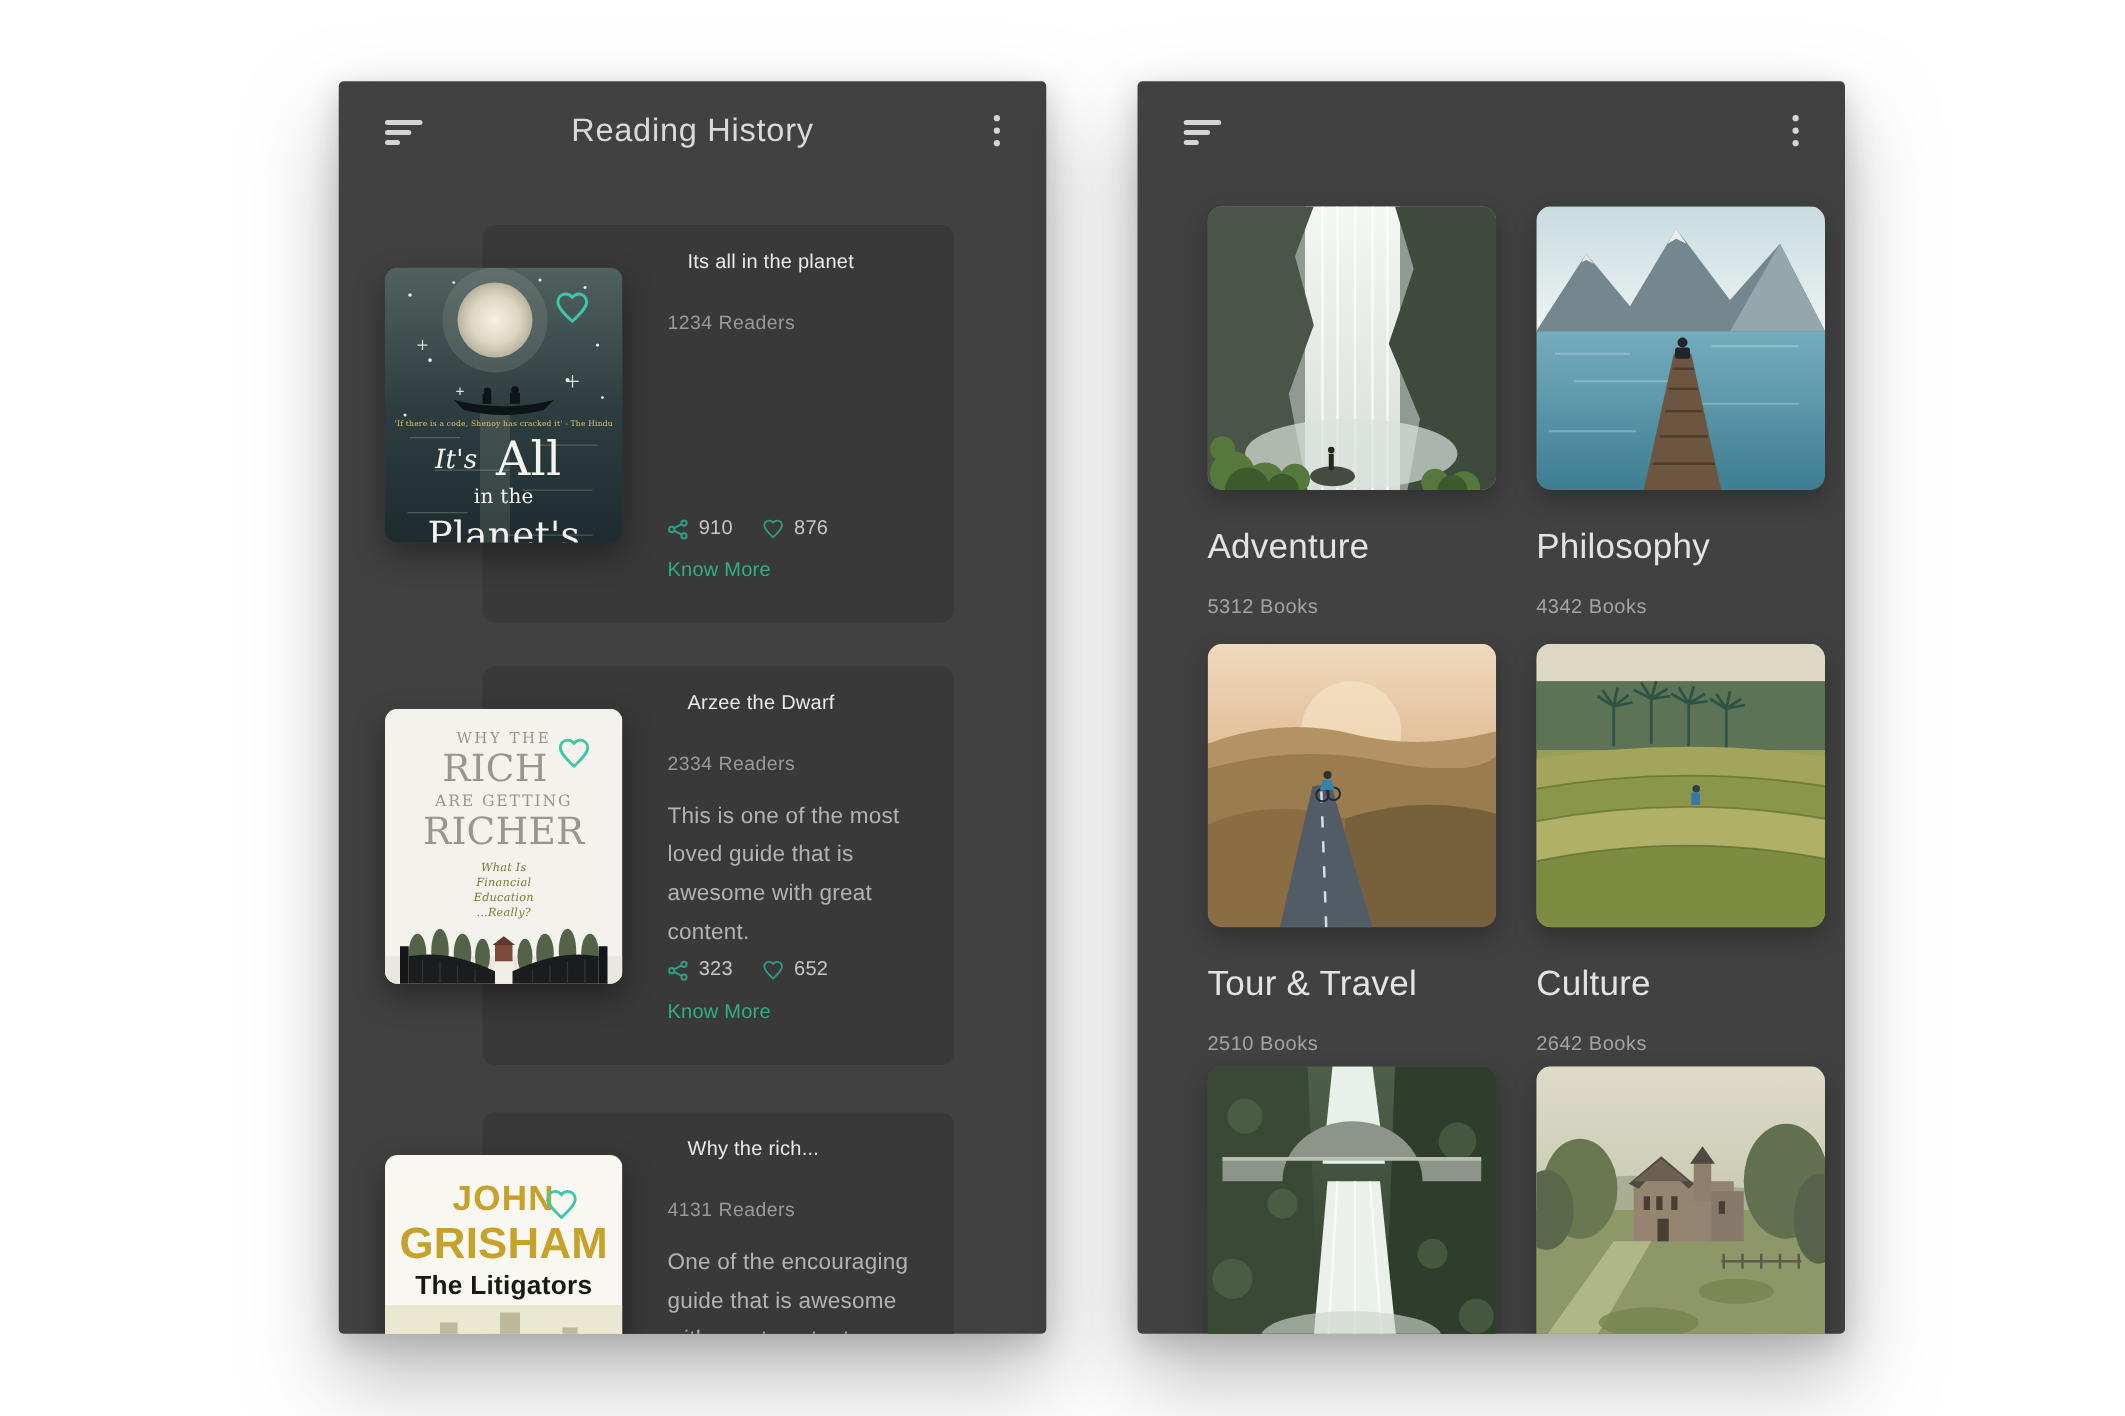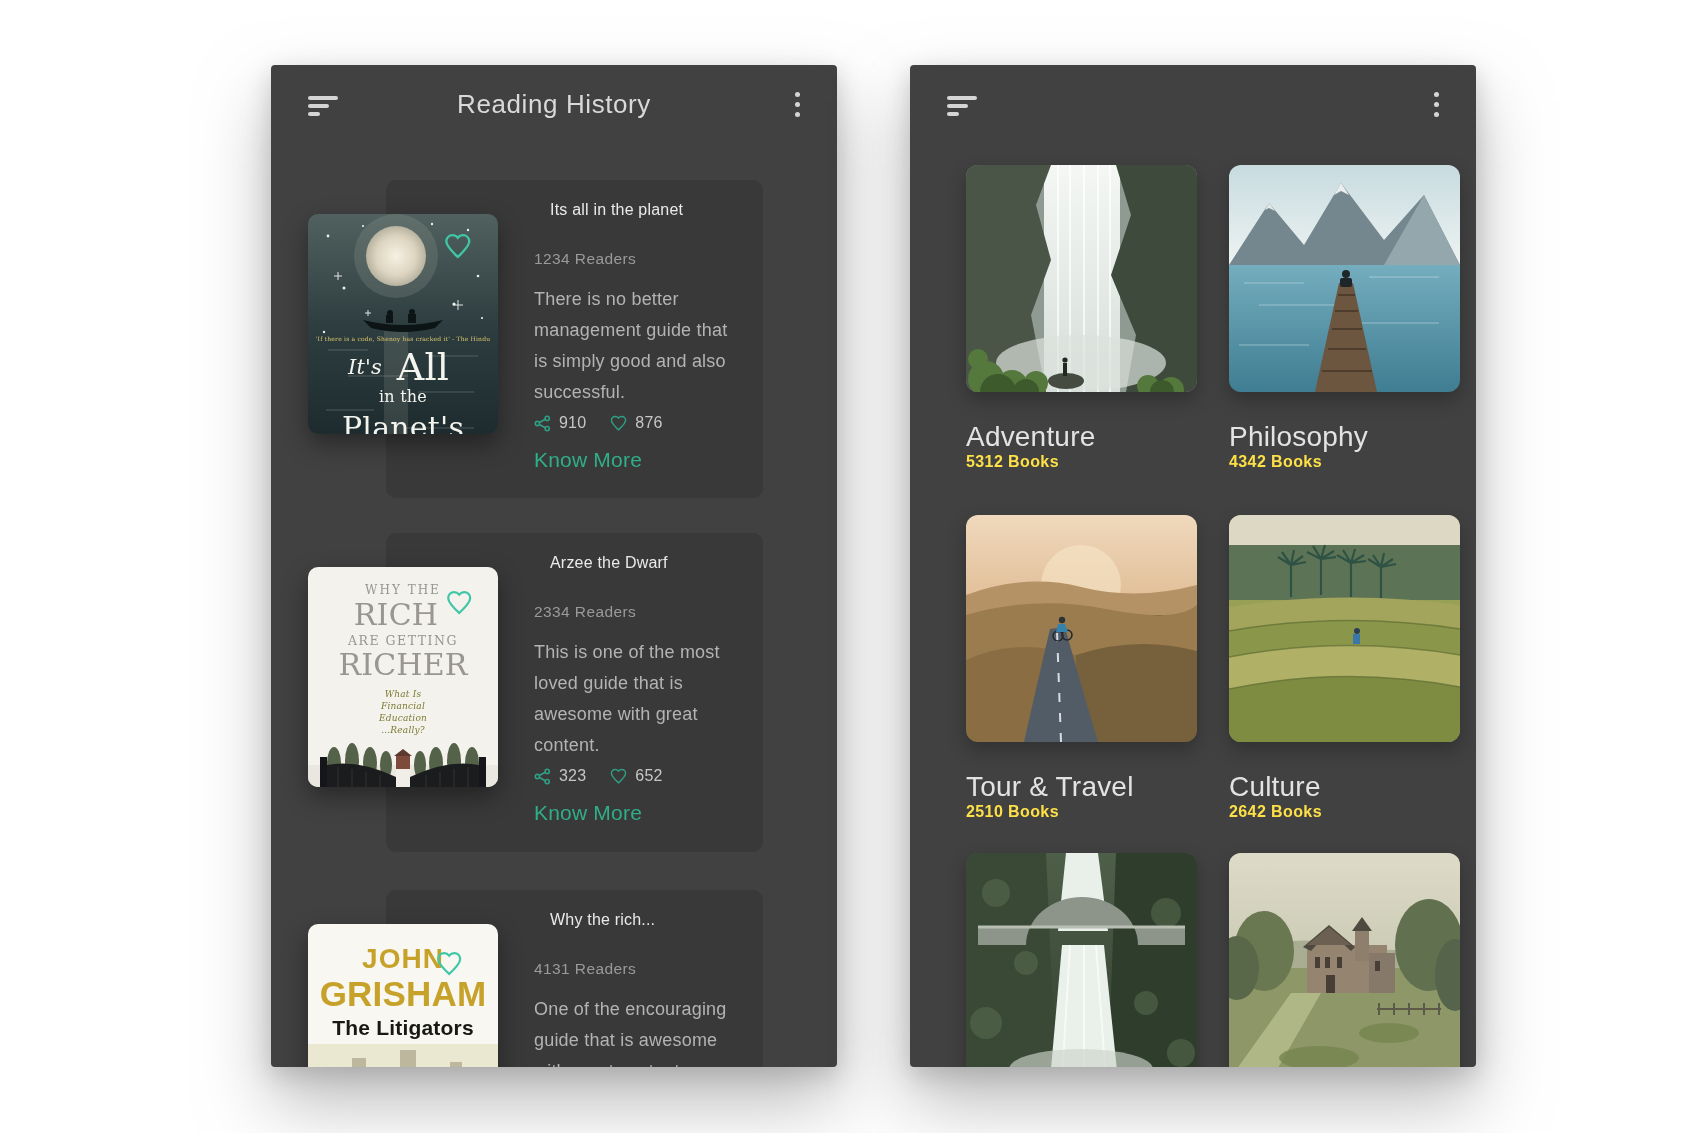--- a/index.html
+++ b/index.html
@@ -22,27 +22,27 @@
   .cover{position:absolute;left:37px;width:190px;height:220px;border-radius:10px;overflow:hidden;
          box-shadow:0 10px 24px rgba(0,0,0,.38);cursor:pointer;}
   .cover svg{display:block;}
   .book-title{position:absolute;left:164px;top:21px;font-size:16px;color:#eaeaea;white-space:nowrap;}
   .readers{position:absolute;left:148px;top:70px;font-size:15.5px;color:#9a9a9a;letter-spacing:.4px;}
   .desc{position:absolute;left:148px;top:104px;width:202px;font-size:18px;line-height:31px;color:#b3b3b3;}
   .stats{position:absolute;left:148px;top:234px;display:flex;align-items:center;}
   .stat-num{font-size:16px;color:#c6c6c6;margin-left:8px;}
   .stat-ico{width:17px;height:17px;cursor:pointer;}
   .gap{width:24px;}
-  .know-more{position:absolute;left:148px;top:268px;font-size:21px;color:#2fae88;cursor:pointer;}
+  .know-more{position:absolute;left:148px;top:268px;font-size:16px;color:#2fae88;cursor:pointer;}
   .serif{font-family:"DejaVu Serif",serif;}
   .cat-tile{position:absolute;width:231px;cursor:pointer;padding-left:16px;}
   .cat-img{width:231px;height:227px;border-radius:12px;overflow:hidden;box-shadow:0 8px 18px rgba(0,0,0,.25);}
   .cat-img svg{display:block;}
   .cat-name{margin-top:29px;font-size:28px;color:#e3e3e3;}
-  .cat-count{margin-top:0;font-size:16px;color:#fde047;letter-spacing:.4px;font-weight:bold;}
+  .cat-count{margin-top:24px;font-size:16px;color:#a3a3a3;letter-spacing:.4px;}
 </style>
 </head>
 <body>
 
 <div class="canvas">
 
   <div class="phone" id="phone-left">
     <div class="menu-icon">
         <i></i>
         <i></i>
@@ -51,21 +51,20 @@
     <div class="appbar-title">Reading History</div>
     <div class="kebab">
         <i></i>
         <i></i>
         <i></i>
       </div>
 
     <div class="card" style="top:115px;height:318px;">
       <div class="book-title">Its all in the planet</div>
       <div class="readers">1234 Readers</div>
-      <div class="desc">There is no better management guide that is simply good and also successful.</div>
       <div class="stats">
         <svg class="stat-ico" viewBox="0 0 17 17" fill="none" stroke="#2f9e84" stroke-width="1.6">
           <circle cx="3.4" cy="8.5" r="2.1"></circle>
             <circle cx="13.2" cy="3.4" r="2.1"></circle>
             <circle cx="13.2" cy="13.6" r="2.1"></circle>
           <path d="M5.3 7.5 L11.3 4.3 M5.3 9.5 L11.3 12.7"></path>
         </svg>
         <span class="stat-num">910</span>
         <span class="gap"></span>
         <svg class="stat-ico" viewBox="0 0 24 22" fill="none" stroke="#2f9e84" stroke-width="2">

